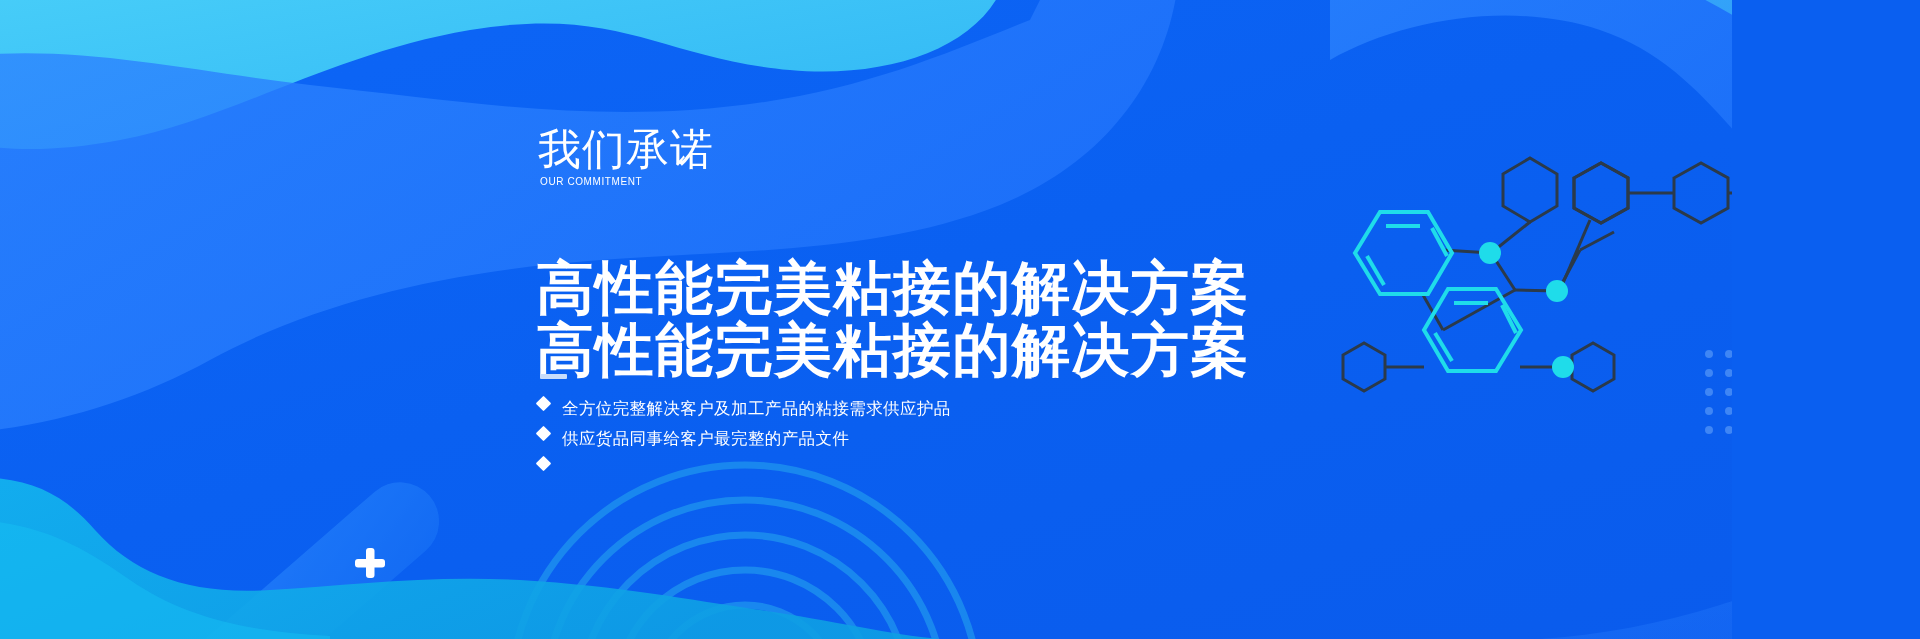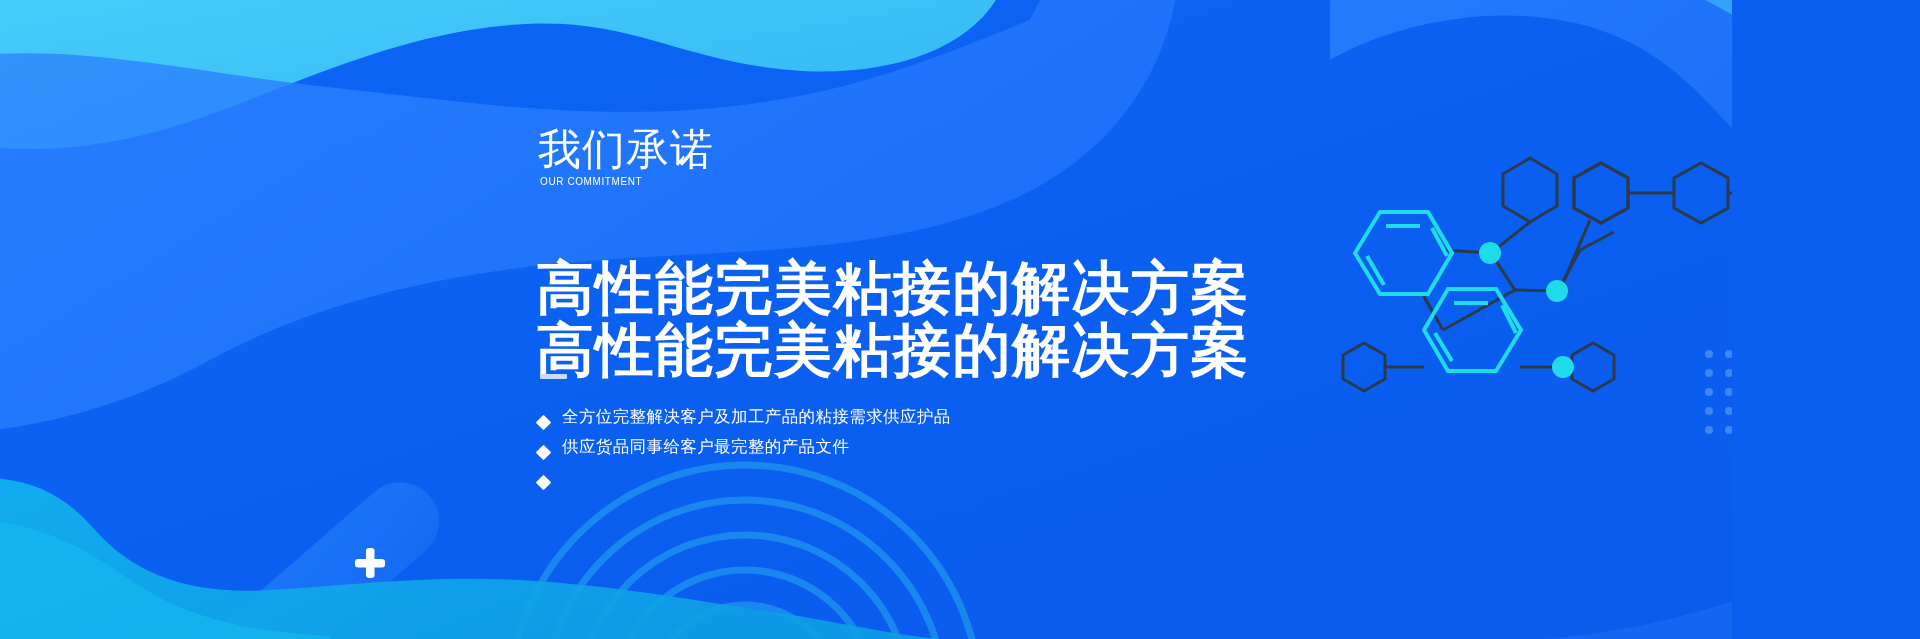--- a/index.html
+++ b/index.html
@@ -83,21 +83,21 @@
   .bullets {
     position: absolute;
     left: 0;
     top: 398px;
     margin: 0;
     padding: 0;
     list-style: none;
   }
   .bullet {
     display: flex;
-    align-items: flex-end;
+    align-items: flex-start;
     height: 30px;
     color: #ffffff;
     font-size: 16.5px;
     letter-spacing: 0.4px;
     white-space: nowrap;
   }
   .bullet-marker {
     width: 11px;
     height: 11px;
     background: #ffffff;

